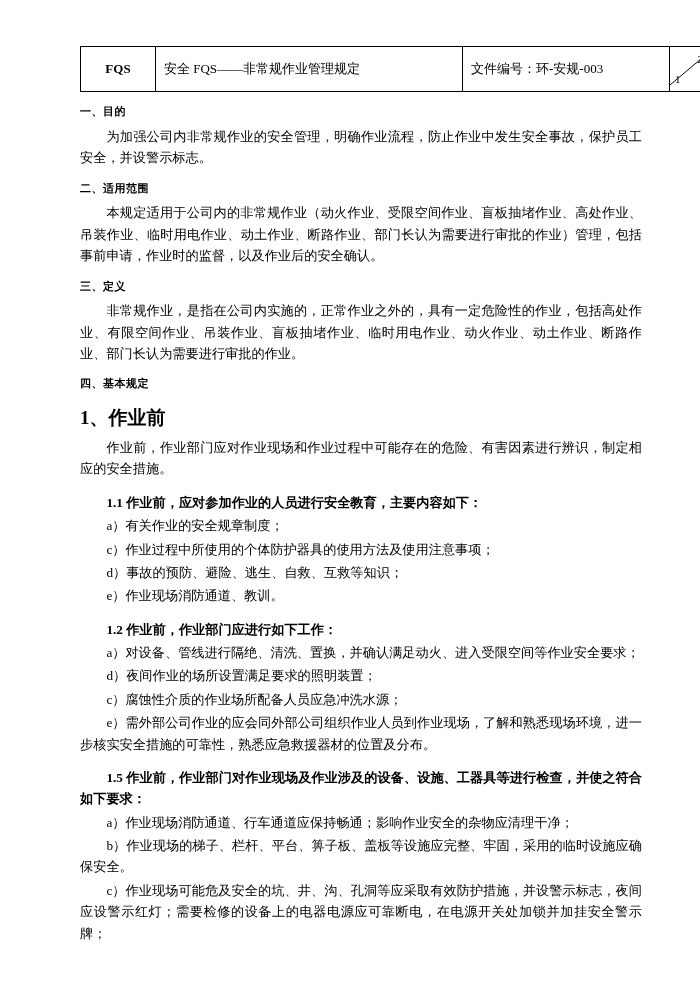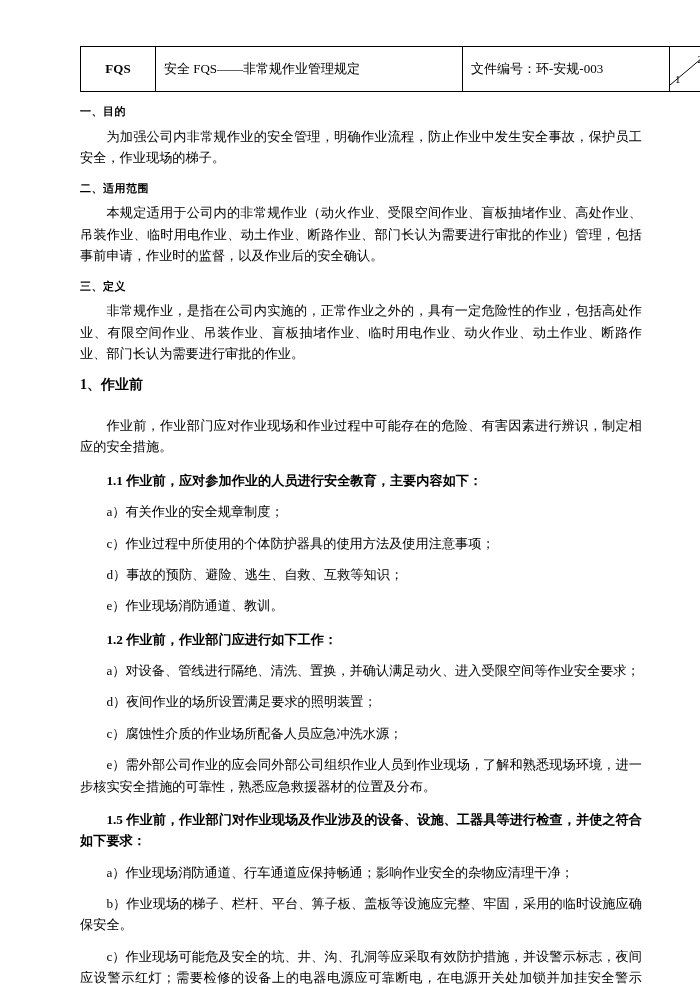--- a/index.html
+++ b/index.html
@@ -83,38 +83,38 @@
     font-size: 13.2px;
     line-height: 1.62;
   }
   h2.sec {
     font-size: 11px;
     font-weight: bold;
     margin: 11px 0 5px 0;
     letter-spacing: 0.5px;
   }
   h3.subsec {
-    font-size: 14px;
+    font-size: 19px;
     font-weight: bold;
-    margin: 10px 0 18px 0;
+    margin: 10px 0 3px 0;
     text-indent: 0;
   }
   p.para {
     margin: 2px 0;
     text-indent: 2em;
     text-align: justify;
   }
   p.bold-lead {
     margin: 12px 0 2px 0;
     text-indent: 2em;
     font-weight: bold;
     text-align: justify;
   }
   p.item {
-    margin: 10px 0;
+    margin: 2px 0;
     text-indent: 2em;
     text-align: justify;
   }
 </style>
 </head>
 <body>
 
 <div class="page">
 
   <table class="header-table">
@@ -132,28 +132,29 @@
           <span class="ptot">1</span>
         </div>
       </td>
     </tr>
   </tbody>
     </table>
 
   <div class="content">
 
     <h2 class="sec">一、目的</h2>
-    <p class="para">为加强公司内非常规作业的安全管理，明确作业流程，防止作业中发生安全事故，保护员工安全，作业现场的梯子。</p>
+    <p class="para">为加强公司内非常规作业的安全管理，明确作业流程，防止作业中发生安全事故，保护员工安全，并设警示标志。</p>
 
     <h2 class="sec">二、适用范围</h2>
     <p class="para">本规定适用于公司内的非常规作业（动火作业、受限空间作业、盲板抽堵作业、高处作业、吊装作业、临时用电作业、动土作业、断路作业、部门长认为需要进行审批的作业）管理，包括事前申请，作业时的监督，以及作业后的安全确认。</p>
 
     <h2 class="sec">三、定义</h2>
     <p class="para">非常规作业，是指在公司内实施的，正常作业之外的，具有一定危险性的作业，包括高处作业、有限空间作业、吊装作业、盲板抽堵作业、临时用电作业、动火作业、动土作业、断路作业、部门长认为需要进行审批的作业。</p>
 
+    <h2 class="sec">四、基本规定</h2>
     <h3 class="subsec">1、作业前</h3>
     <p class="para">作业前，作业部门应对作业现场和作业过程中可能存在的危险、有害因素进行辨识，制定相应的安全措施。</p>
 
     <p class="bold-lead">1.1 作业前，应对参加作业的人员进行安全教育，主要内容如下：</p>
     <p class="item">a）有关作业的安全规章制度；</p>
     <p class="item">c）作业过程中所使用的个体防护器具的使用方法及使用注意事项；</p>
     <p class="item">d）事故的预防、避险、逃生、自救、互救等知识；</p>
     <p class="item">e）作业现场消防通道、教训。</p>
 
     <p class="bold-lead">1.2 作业前，作业部门应进行如下工作：</p>

